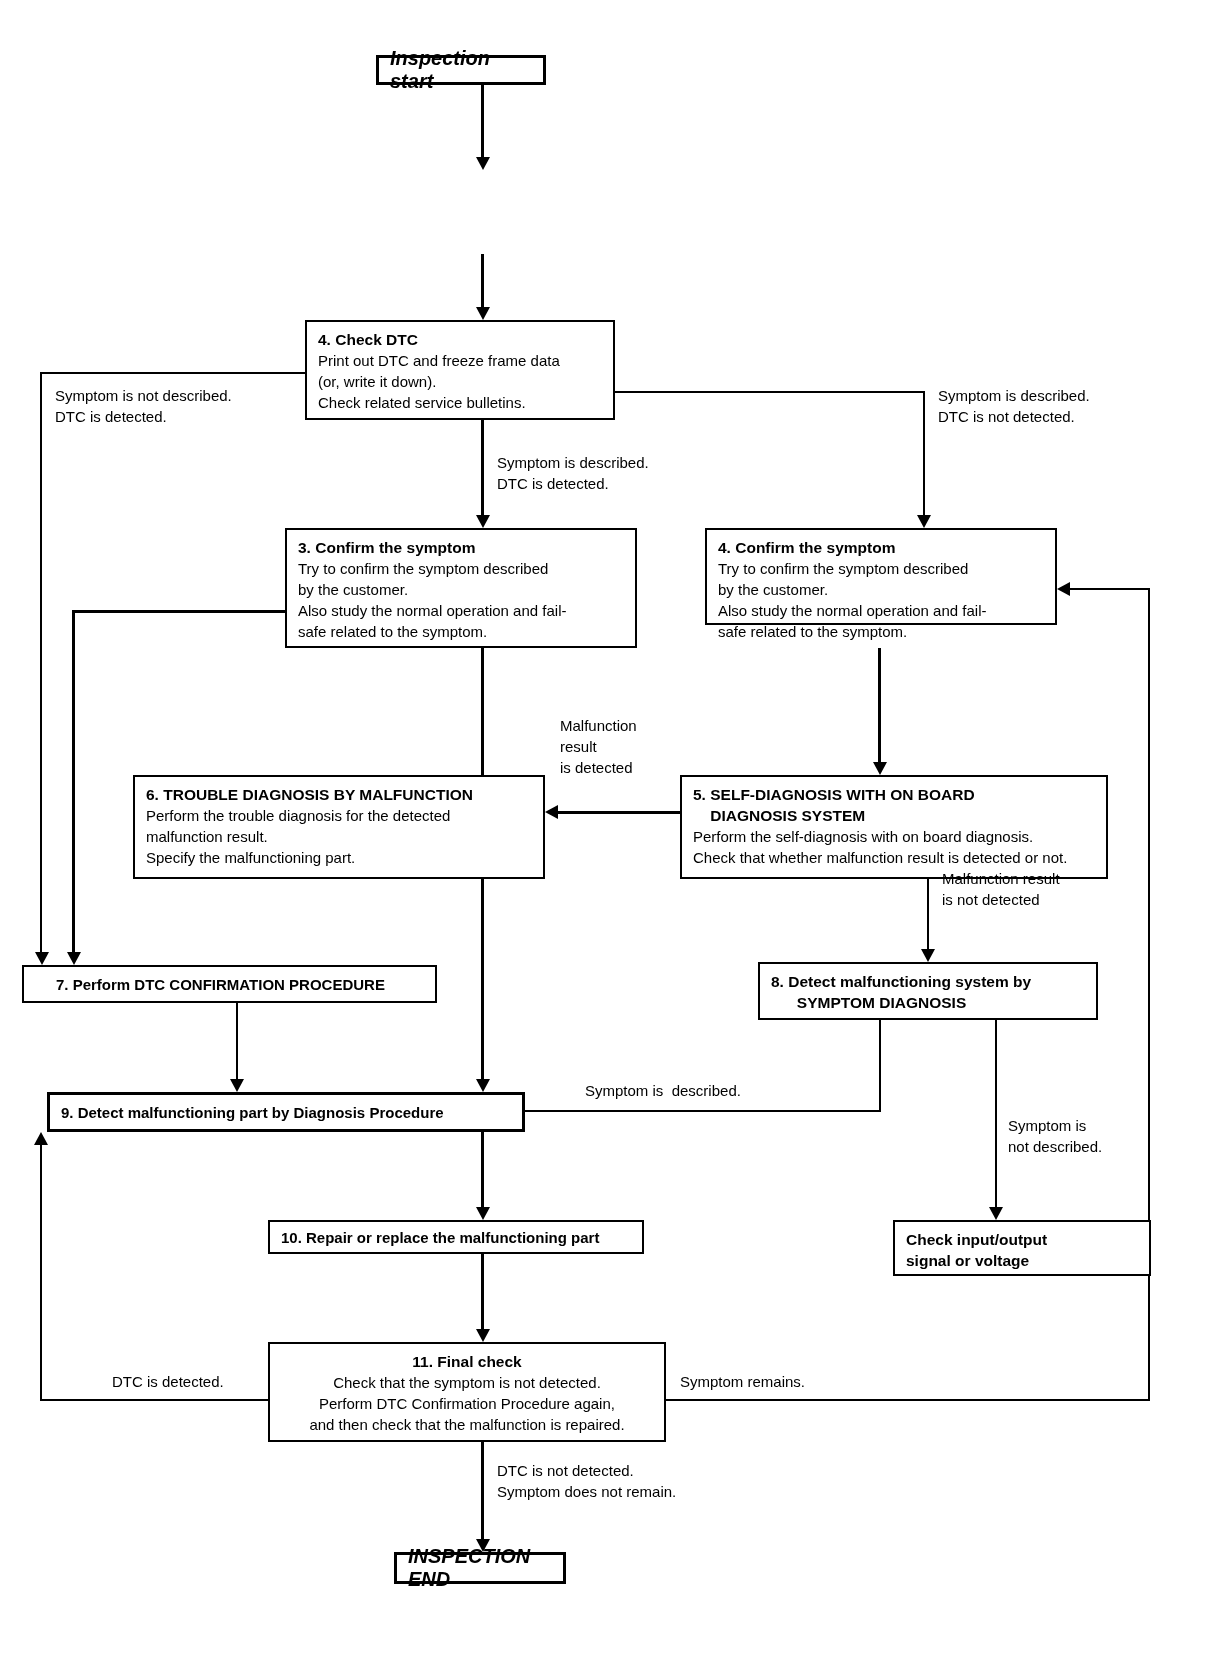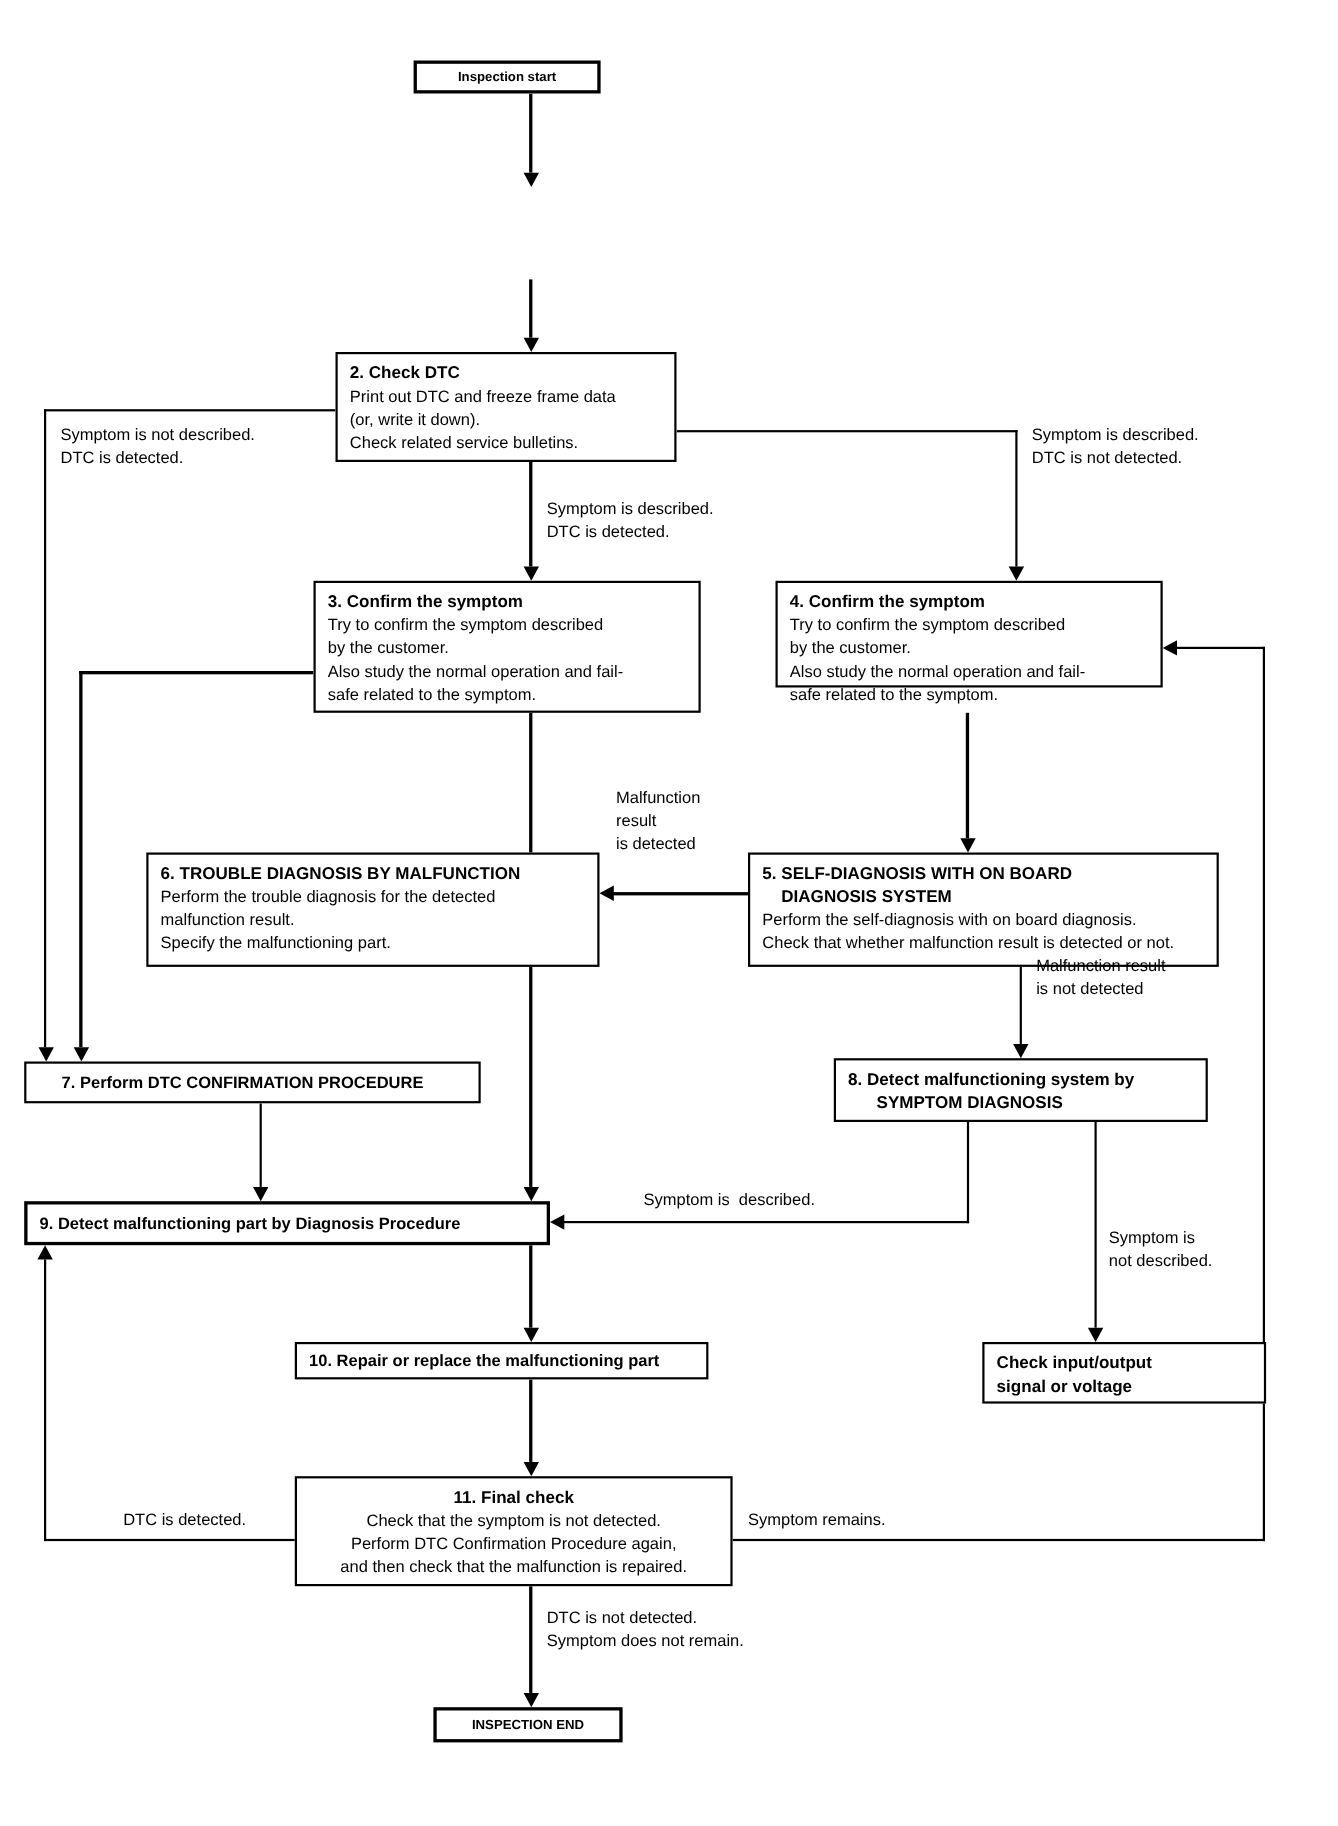--- a/index.html
+++ b/index.html
@@ -8,24 +8,24 @@
     font-family:"Liberation Sans",sans-serif;color:#000;overflow:hidden;
   }
   .box{
     position:absolute;background:#fff;border:2px solid #000;
     padding:7px 11px;z-index:2;box-sizing:border-box;
   }
   .box .title{display:block;font-weight:bold;font-size:15.5px;line-height:21px;white-space:pre-wrap;}
   .box .body{display:block;font-size:15px;line-height:21px;white-space:pre-wrap;}
   .terminal{
     display:flex;align-items:center;justify-content:center;
-    font-weight:bold;font-size:12px;border-width:3px;text-align:center;
+    font-weight:bold;font-size:20px;border-width:3px;text-align:left;font-style:italic;
   }
   .oneline{display:flex;align-items:center;font-weight:bold;font-size:15px;white-space:pre-wrap;}
-  .thickborder{border-width:3px;}
+  .thickborder{border-width:3px;margin-left:25px;}
   .vline,.hline{position:absolute;background:#000;z-index:0;}
   .edge-label{
     position:absolute;font-size:15px;line-height:21px;white-space:pre-wrap;z-index:3;
   }
   .arr{position:absolute;width:0;height:0;z-index:1;}
   .arr.down{border-left:7px solid transparent;border-right:7px solid transparent;border-top:13px solid #000;}
   .arr.up{border-left:7px solid transparent;border-right:7px solid transparent;border-bottom:13px solid #000;}
   .arr.left{border-top:7px solid transparent;border-bottom:7px solid transparent;border-right:13px solid #000;}
 </style>
 </head>
@@ -112,21 +112,21 @@
   <div class="edge-label" style="left:680px;top:1371px;">Symptom remains.</div>
   <div class="edge-label" style="left:497px;top:1460px;">DTC is not detected.
 Symptom does not remain.</div>
 
   <div class="box terminal" style="left:376px;top:55px;width:170px;height:30px;">
     <span>Inspection start</span>
   </div>
 
 
   <div class="box" style="left:305px;top:320px;width:310px;height:100px;">
-    <span class="title">2. Check DTC</span>
+    <span class="title">4. Check DTC</span>
     <span class="body">Print out DTC and freeze frame data
 (or, write it down).
 Check related service bulletins.</span>
   </div>
 
   <div class="box" style="left:285px;top:528px;width:352px;height:120px;">
     <span class="title">3. Confirm the symptom</span>
     <span class="body">Try to confirm the symptom described
 by the customer.
 Also study the normal operation and fail-

